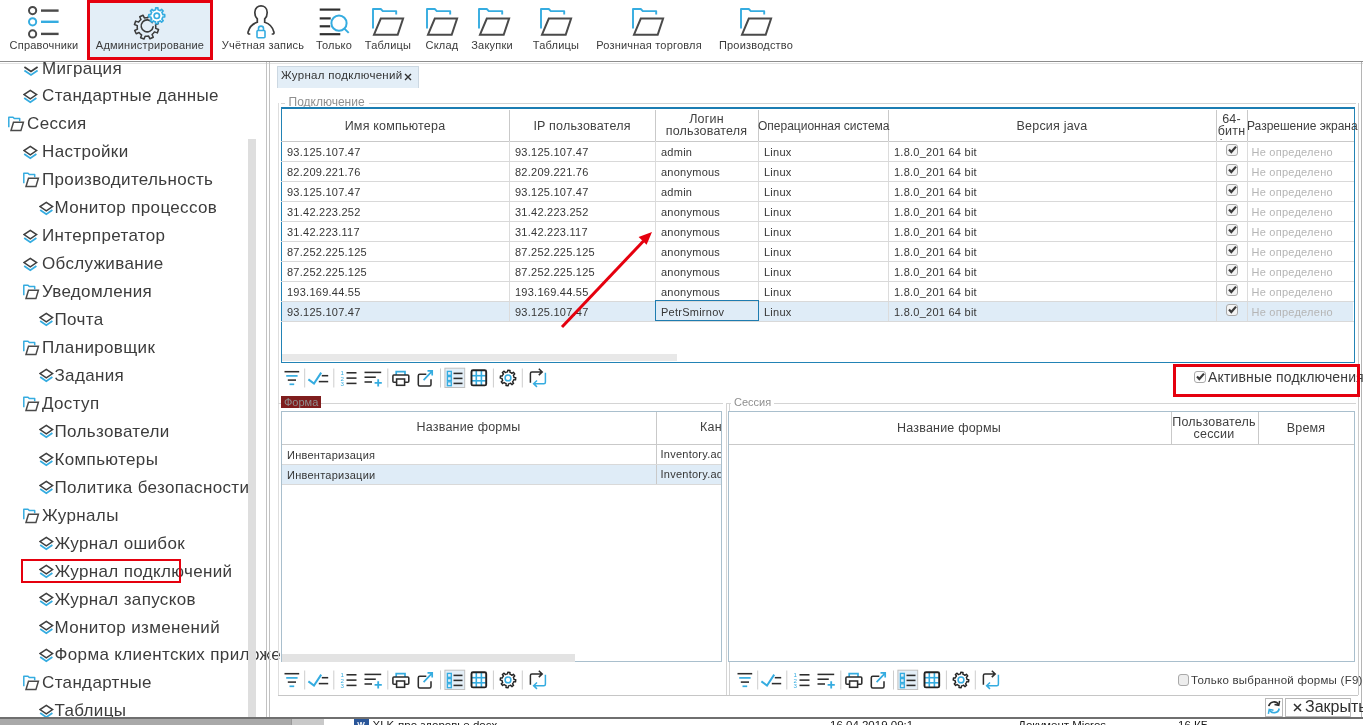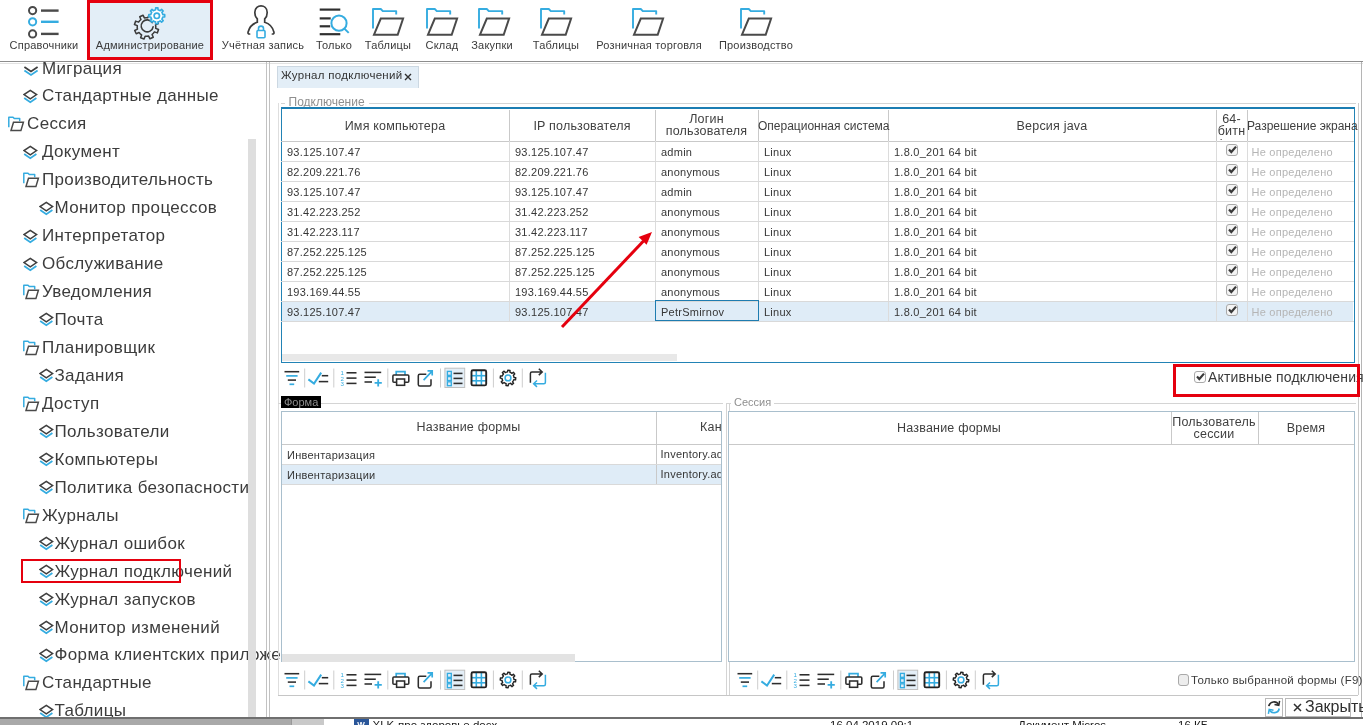--- a/index.html
+++ b/index.html
@@ -90,21 +90,21 @@
 <div class="tr" style="left:42px;top:88.45px;line-height:16px">Стандартные данные</div>
 <svg class="ab" style="left:7px;top:116.4px" width="18" height="16" viewBox="0 0 18 16">
     <path d="M 1.8 11.3 L 1.8 1.2 L 6 1.2 L 7.3 2.6 L 12.7 2.6 L 12.7 5.3" fill="none" stroke="#35ace0" stroke-width="1.5" stroke-linejoin="round"></path>
     <polygon points="6.5,6.3 16.4,6.3 13.9,14.6 4,14.6" fill="#fff" stroke="#4a4a4a" stroke-width="1.5"></polygon>
   </svg>
 <div class="tr" style="left:27px;top:116.4px;line-height:16px">Сессия</div>
 <svg class="ab" style="left:23px;top:144.75px" width="15" height="16" viewBox="0 0 15 16">
     <polygon points="7.3,1.3 13.6,5.6 7.3,9.9 1,5.6" fill="none" stroke="#3f3f3f" stroke-width="1.5" stroke-linejoin="miter"></polygon>
     <polyline points="1.2,9.1 7.3,13.2 13.4,9.1" fill="none" stroke="#35ace0" stroke-width="1.8"></polyline>
   </svg>
-<div class="tr" style="left:42px;top:144.35px;line-height:16px">Документ</div>
+<div class="tr" style="left:42px;top:144.35px;line-height:16px">Настройки</div>
 <svg class="ab" style="left:22px;top:172.3px" width="18" height="16" viewBox="0 0 18 16">
     <path d="M 1.8 11.3 L 1.8 1.2 L 6 1.2 L 7.3 2.6 L 12.7 2.6 L 12.7 5.3" fill="none" stroke="#35ace0" stroke-width="1.5" stroke-linejoin="round"></path>
     <polygon points="6.5,6.3 16.4,6.3 13.9,14.6 4,14.6" fill="#fff" stroke="#4a4a4a" stroke-width="1.5"></polygon>
   </svg>
 <div class="tr" style="left:42px;top:172.3px;line-height:16px">Производительность</div>
 <svg class="ab" style="left:39px;top:200.65px" width="15" height="16" viewBox="0 0 15 16">
     <polygon points="7.3,1.3 13.6,5.6 7.3,9.9 1,5.6" fill="none" stroke="#3f3f3f" stroke-width="1.5" stroke-linejoin="miter"></polygon>
     <polyline points="1.2,9.1 7.3,13.2 13.4,9.1" fill="none" stroke="#35ace0" stroke-width="1.8"></polyline>
   </svg>
 <div class="tr" style="left:54.5px;top:200.25px;line-height:16px">Монитор процессов</div>
@@ -387,21 +387,21 @@
     <path d="M250.4 15.8 L250.4 6.4 Q250.4 4.9 251.9 4.9 L261.8 4.9 M258.8 1.7 L262.2 4.9 L258.8 8.1" fill="none" stroke="#2d2d2d" stroke-width="1.5"></path>
     <path d="M265.4 5.8 L265.4 15.2 Q265.4 16.7 263.9 16.7 L254 16.7 M257 13.5 L253.6 16.7 L257 19.9" fill="none" stroke="#35ace0" stroke-width="1.5"></path>
   </svg>
 <div class="ab" style="left:1193.5px;top:371px;width:12px;height:12px;border:1.3px solid #a9a9a9;border-radius:3px;background:#fdfdfd;box-sizing:border-box"></div>
 <svg class="ab" style="left:1194.5px;top:371px" width="11" height="11" viewBox="0 0 11 11">
     <path d="M2 5.6 L4.3 8 L9 2.6" fill="none" stroke="#3a3a3a" stroke-width="2.2"></path>
   </svg>
 <div class="ab" style="left:1208px;top:370.5px;font-size:14px;letter-spacing:.15px;line-height:13.5px;color:#3b3b3b">Активные подключения (F8)</div>
 <div class="ab" style="left:1173px;top:364px;width:181px;height:27px;border:3px solid #e5000e"></div>
 <div class="hline" style="left:277.5px;top:403px;width:445px;background:#d4d4d4"></div>
-<div class="ab" style="left:281px;top:395.5px;background:#000000;padding:0 3px;font-size:11px;color:#8f8f8f">Форма</div>
+<div class="ab" style="left:281px;top:395.5px;background:#7f1d1d;padding:0 3px;font-size:11px;color:#8f8f8f">Форма</div>
 <div class="vline" style="left:725.8px;top:403px;height:292px;background:#d4d4d4"></div>
 <div class="vline" style="left:728.8px;top:403px;height:292px;background:#d4d4d4"></div>
 <div class="hline" style="left:727px;top:403px;width:629px;background:#d4d4d4"></div>
 <div class="ab" style="left:731px;top:395.5px;background:#fff;padding:0 3px;font-size:11px;color:#8f8f8f">Сессия</div>
 <div class="hline" style="left:277.5px;top:694.6px;width:1080.5px;background:#c6c6c6"></div>
 <div class="ab" style="left:281px;top:410.5px;width:441px;height:251.5px;border:1px solid #a9bfcd;box-sizing:border-box;background:#fff"></div>
 <div class="ab" style="left:282px;top:464px;width:439px;height:20px;background:#dfecf7"></div>
 <div class="vline" style="left:655.5px;top:411.5px;height:72px;background:#c9c9c9"></div>
 <div class="hline" style="left:282px;top:443.8px;width:439px;background:#c9c9c9"></div>
 <div class="hline" style="left:282px;top:464px;width:439px;background:#d9d9d9"></div>

